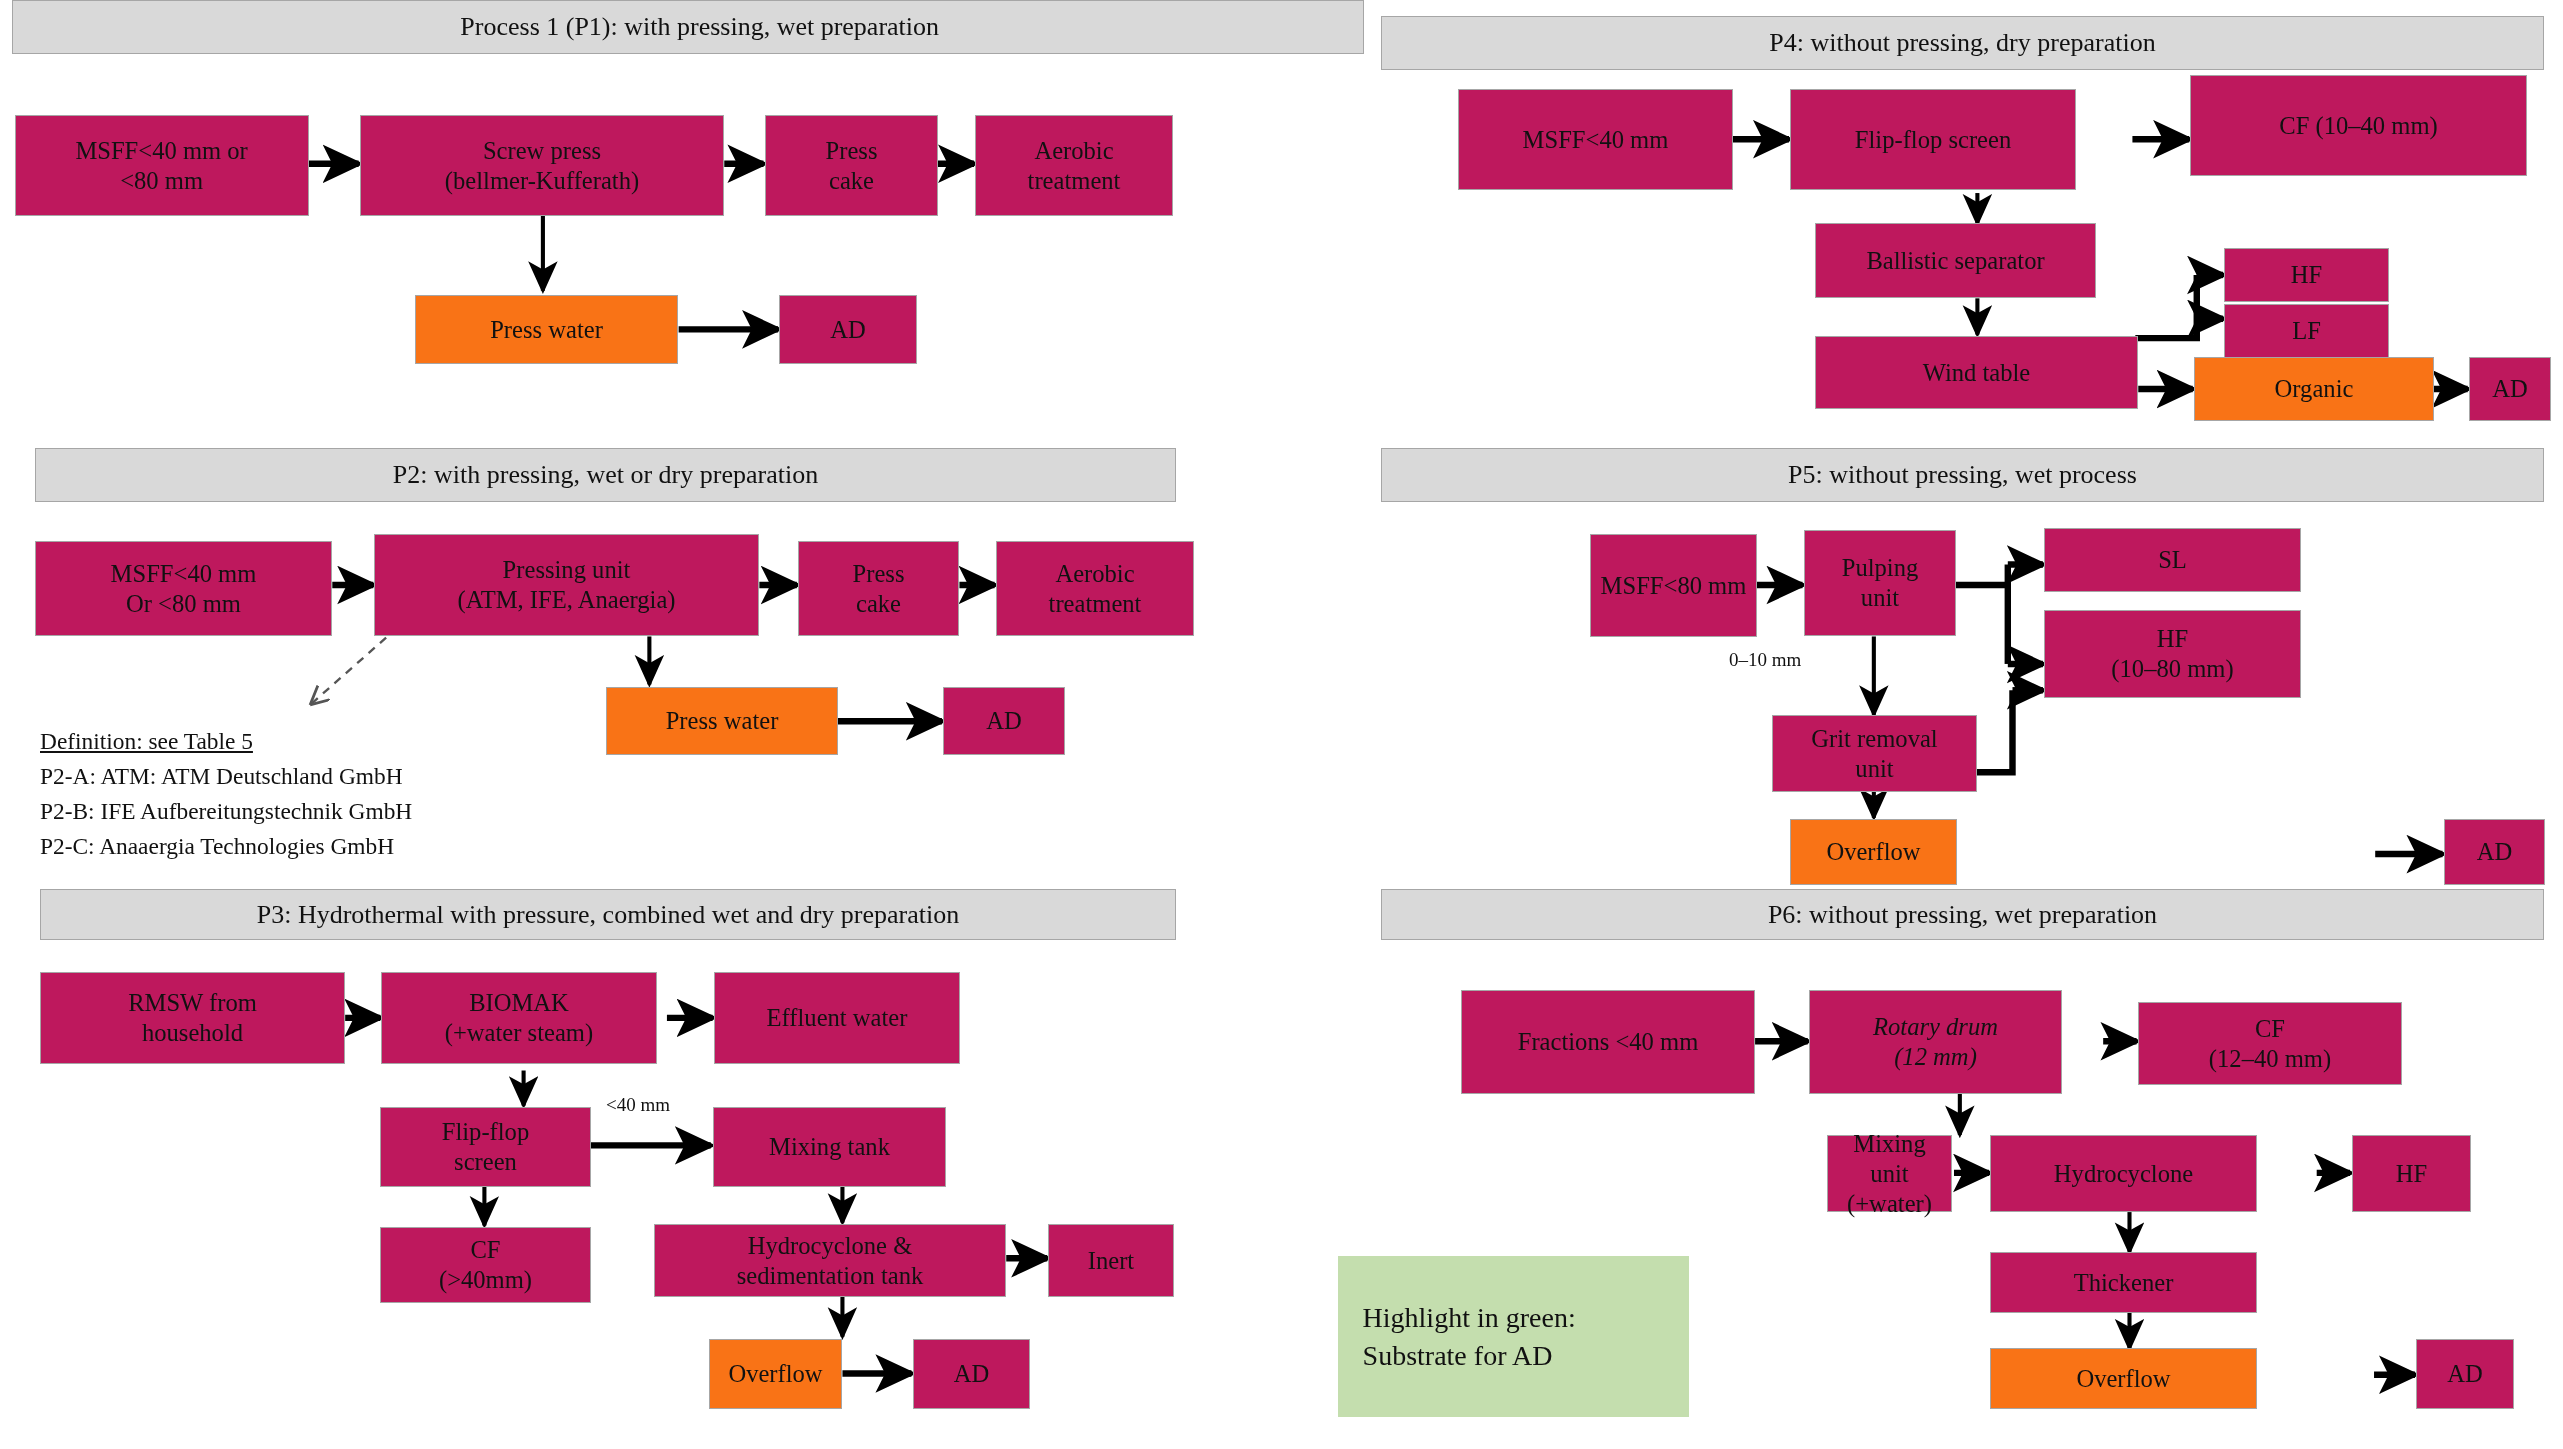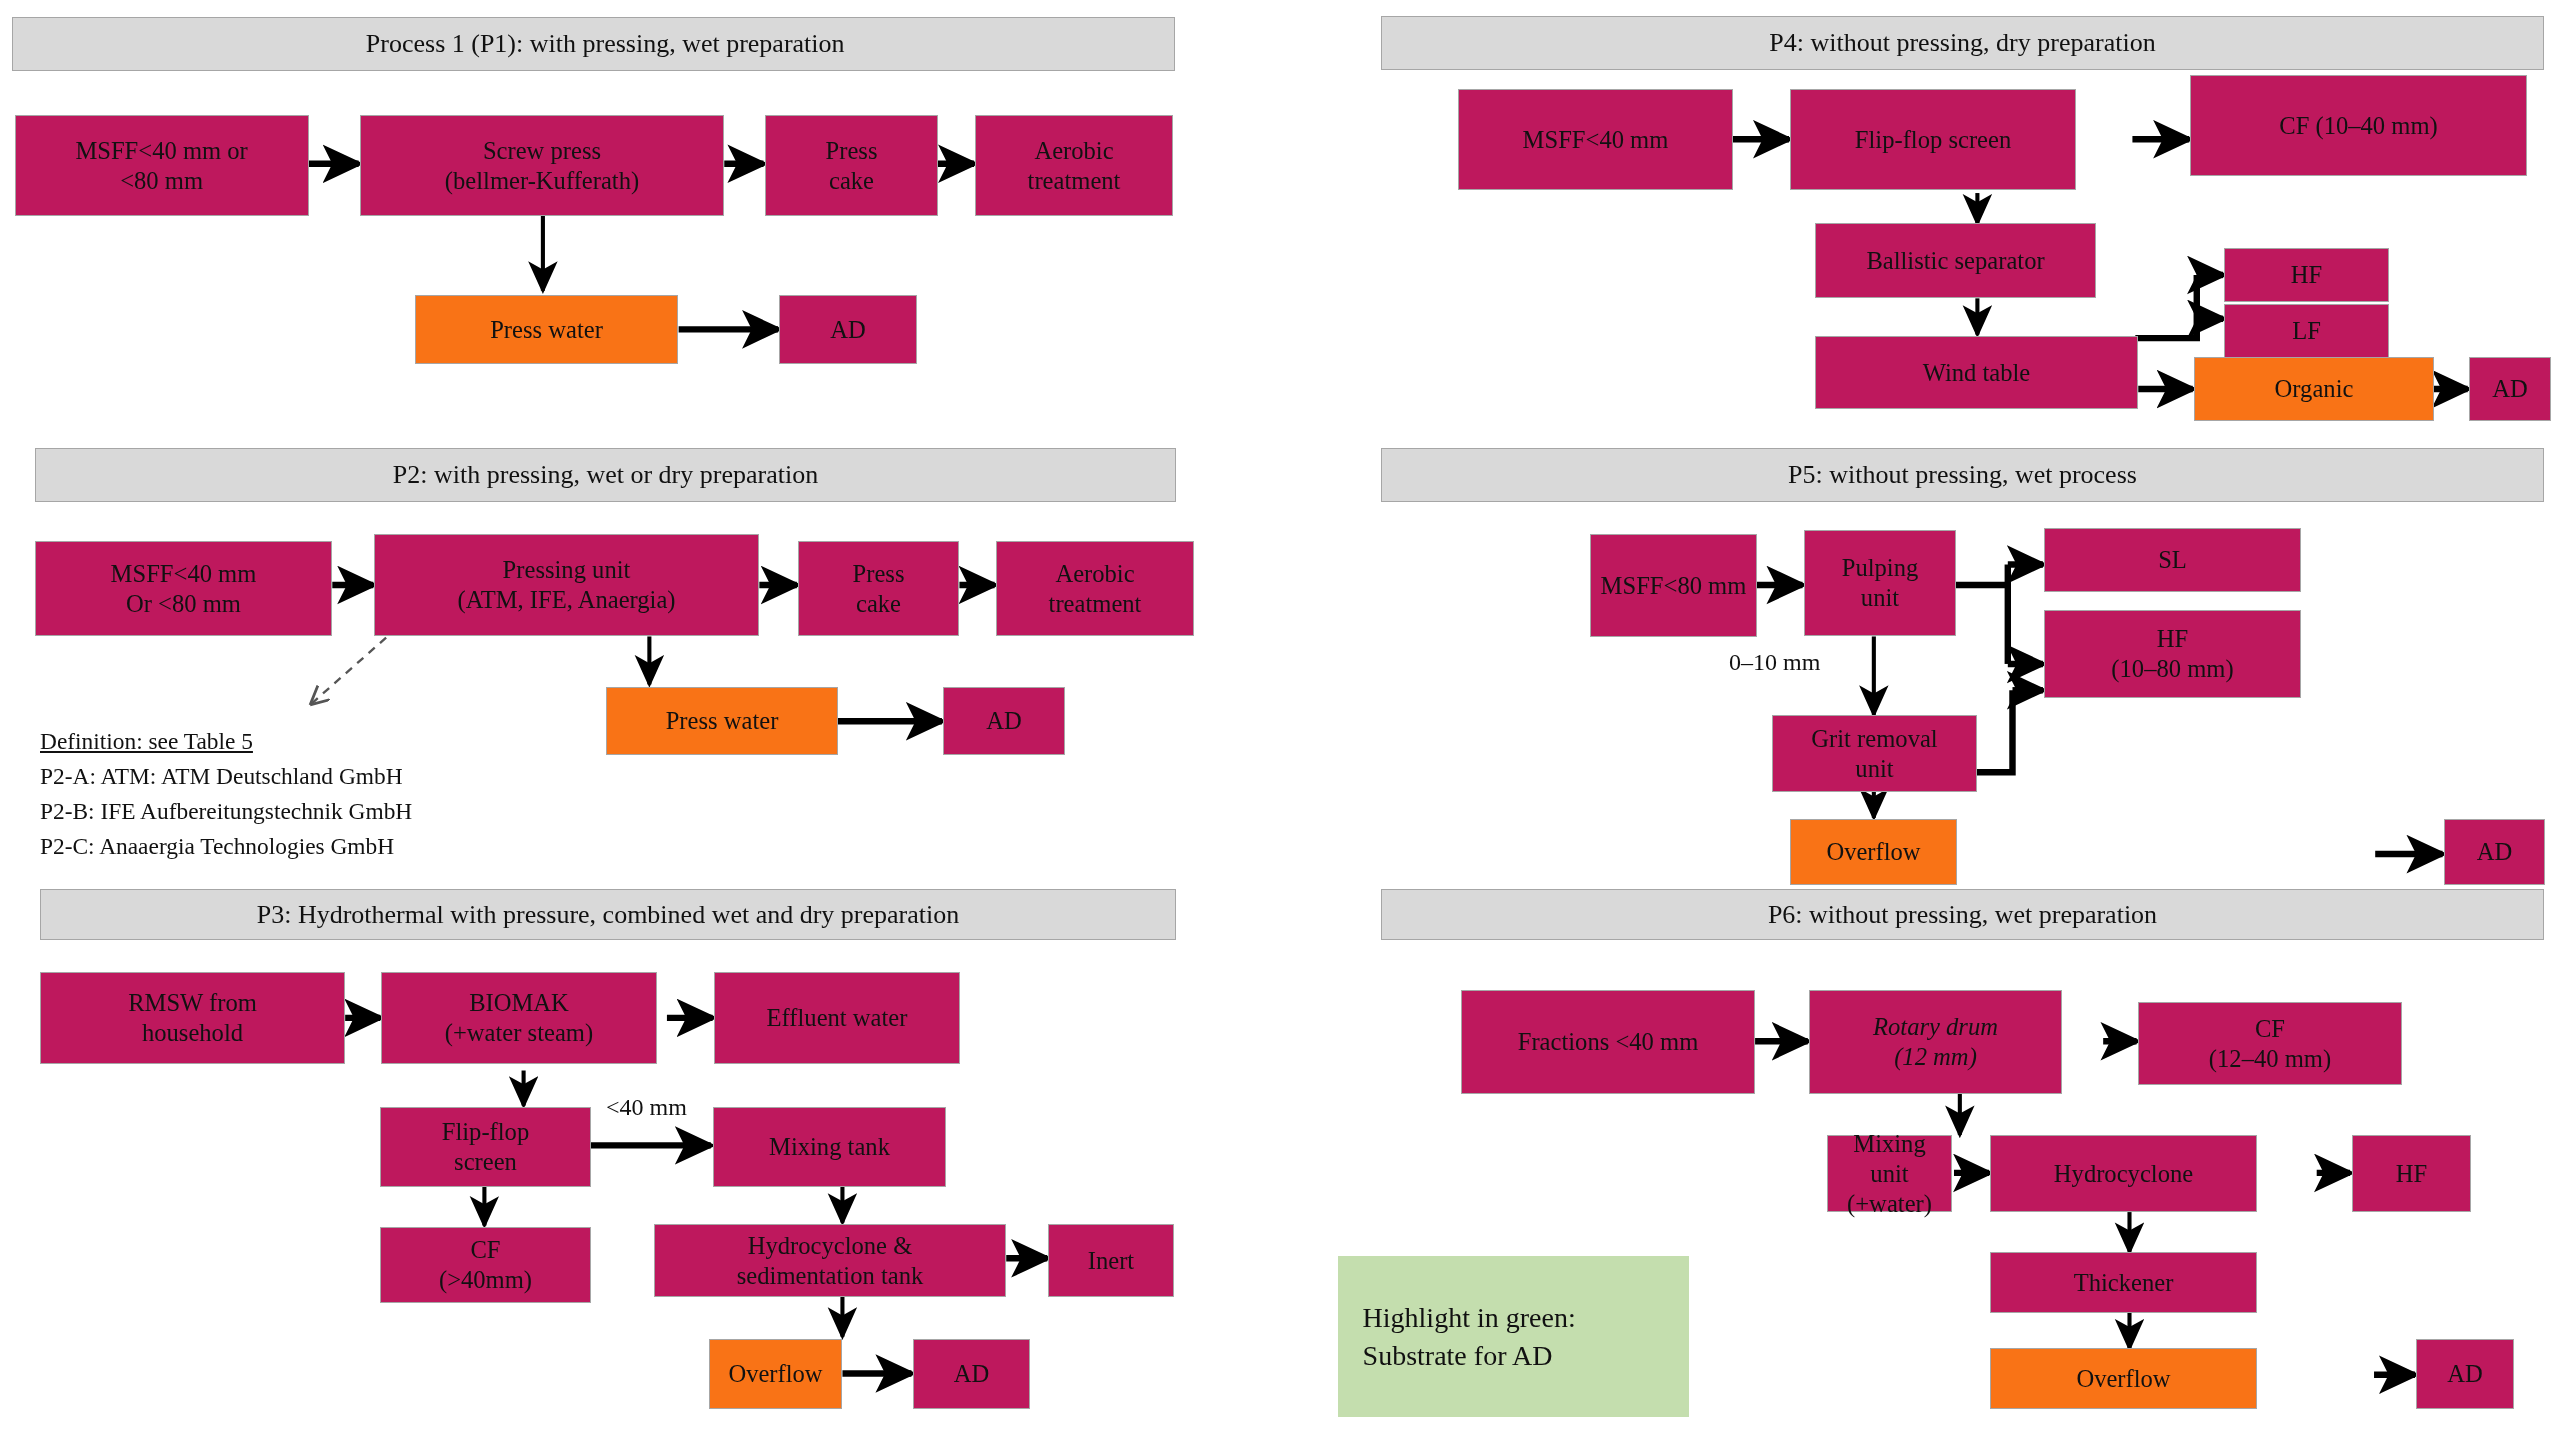--- a/index.html
+++ b/index.html
@@ -6,21 +6,21 @@
   #page{position:relative;width:2563px;height:1449px;background:#fff;
         font-family:"Liberation Serif","DejaVu Serif",serif;overflow:hidden;}
   .hdr{position:absolute;background:#d9d9d9;border:1.8px solid #a6a6a6;
        display:flex;align-items:center;justify-content:center;
        font-size:26px;color:#111;box-sizing:border-box;}
   .bx{position:absolute;background:#be185d;border:1.8px solid #a6a6a6;
       display:flex;align-items:center;justify-content:center;text-align:center;
       font-size:24.6px;line-height:1.22;color:#111;box-sizing:border-box;padding:1.2px 3.5px;}
   .bx.green{background:#f97316;}
   .bx .in{width:100%;white-space:pre-line;}
-  .lbl{position:absolute;font-size:24px;color:#111;white-space:nowrap;}
+  .lbl{position:absolute;font-size:19px;color:#111;white-space:nowrap;}
   .legend{position:absolute;background:#c4deae;display:flex;align-items:center;
           justify-content:flex-start;font-size:28px;line-height:1.35;color:#111;
           box-sizing:border-box;padding-left:24.6px;}
   .legend .in{white-space:pre-line;}
   .defs{position:absolute;font-size:23.4px;line-height:1.5;color:#111;}
   .defs .u{text-decoration:underline;display:block;}
   .defs span{display:block;white-space:nowrap;}
   svg.edges{position:absolute;left:0;top:0;width:2563px;height:1449px;
             pointer-events:none;overflow:visible;}
 </style>
@@ -130,21 +130,21 @@
       <path d="M3960,2005 L4017,2005"></path>
       <path d="M4058,2350 L4128,2350"></path>
     </g>
     <g stroke="#000" fill="none" stroke-width="7" marker-end="url(#ahthin)">
       <path d="M3350,1870 L3350,1940"></path>
       <path d="M3640,2072 L3640,2140"></path>
       <path d="M3640,2243 L3640,2305"></path>
     </g>
   </svg>
 
-  <div class="hdr" style="left:11.7px;top:17px;width:1163px;height:54px;padding-left:24px;">
+  <div class="hdr" style="left:11.7px;top:0;width:1352px;height:54px;padding-left:24px;">
     <span>Process 1 (P1): with pressing, wet preparation</span>
   </div>
   <div class="bx" style="left:14.6px;top:115px;width:294px;height:101px;">
     <span class="in">MSFF&lt;40 mm or
 &lt;80 mm</span>
     </div>
   <div class="bx" style="left:360px;top:115px;width:364px;height:101px;">
     <span class="in">Screw press
 (bellmer-Kufferath)</span>
     </div>

